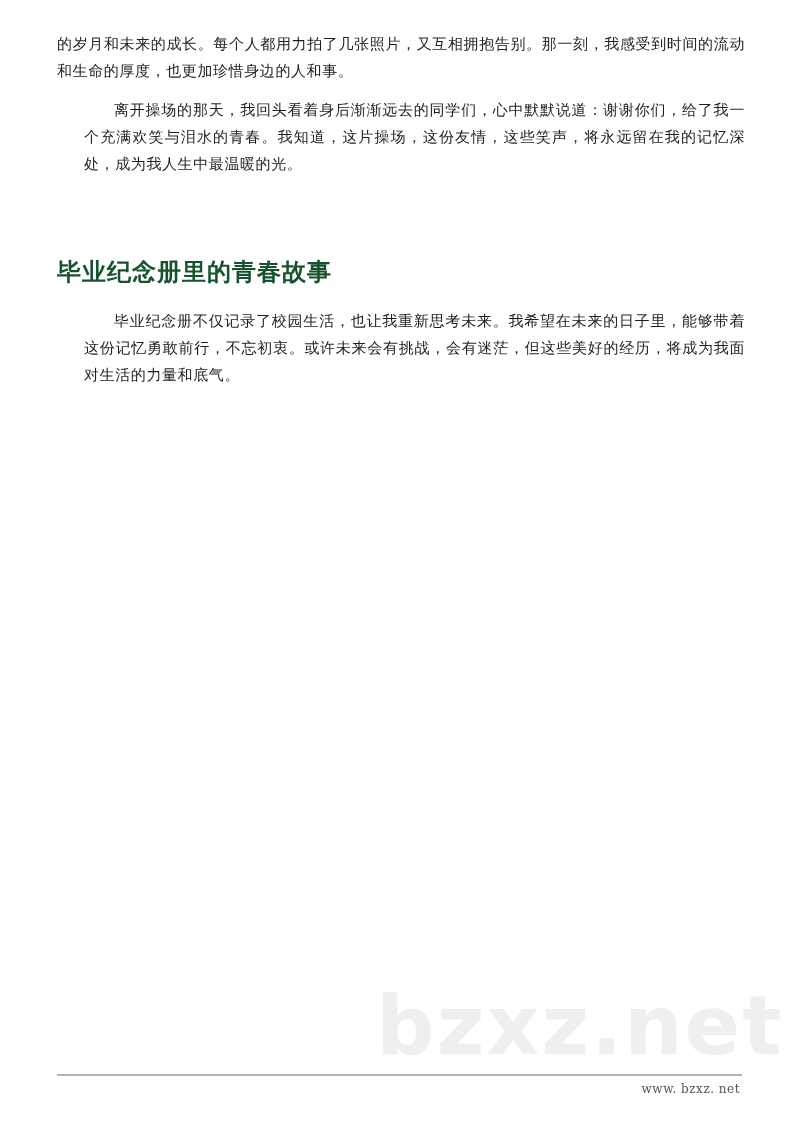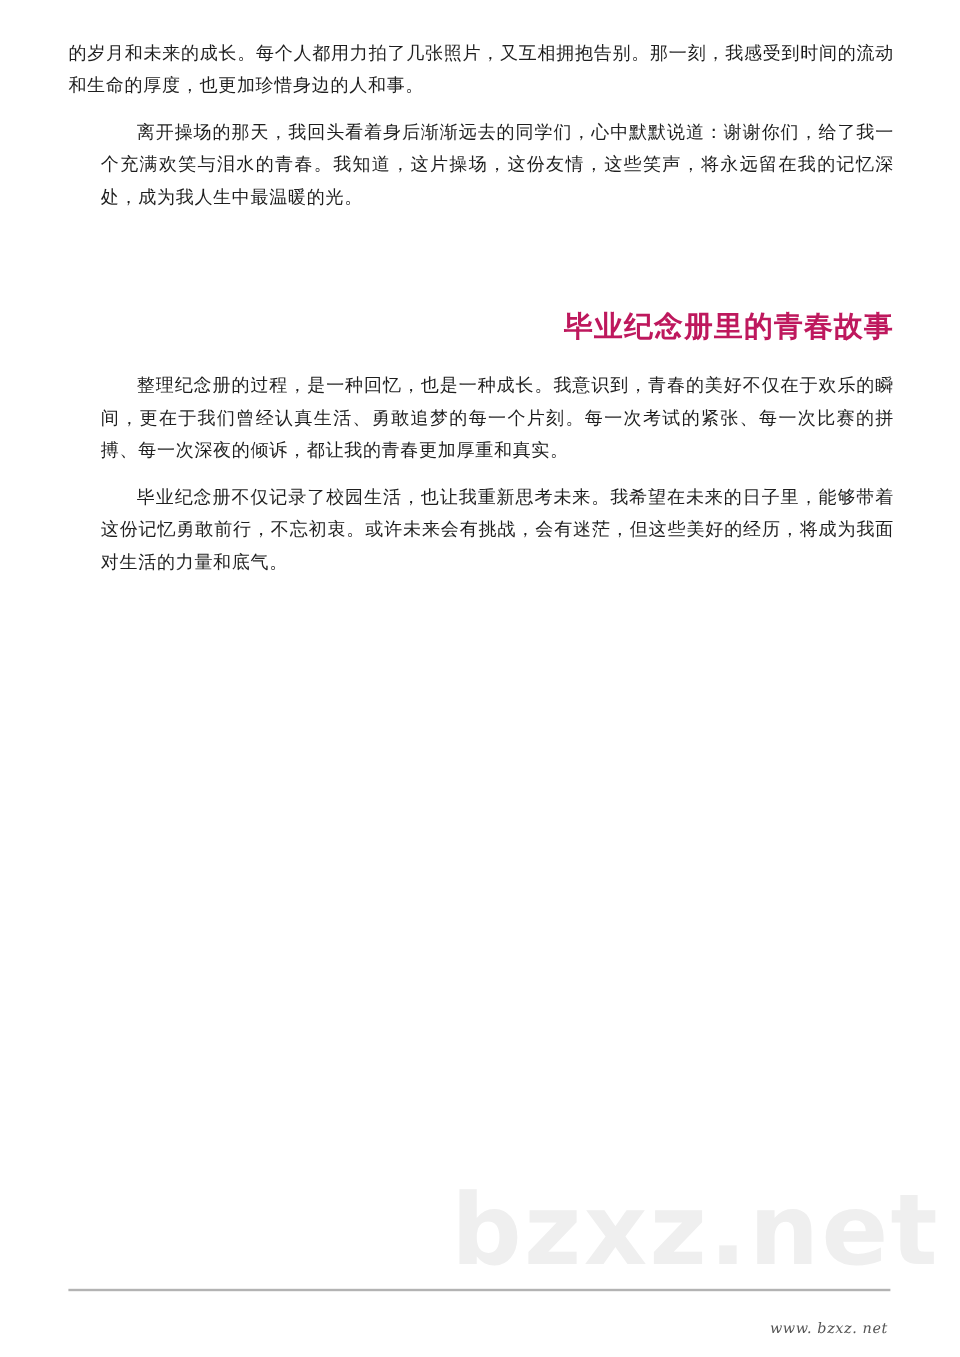--- a/index.html
+++ b/index.html
@@ -13,53 +13,52 @@
       margin: 0 0 12px 0;
       font-size: 15px;
       line-height: 27px;
       text-align: justify;
       letter-spacing: 0.6px;
     }
     p.indent { text-indent: 2em; margin-left: 27px; }
     .gap { height: 64px; }
     h1.title {
       margin: 0 0 18px 0;
-      text-align: right;
+      text-align: left;
       font-family: "DejaVu Sans", "Liberation Sans", sans-serif;
       font-size: 24px;
       font-weight: bold;
       letter-spacing: 1px;
       line-height: 36px;
-      color: #be185d;
+      color: #14532d;
     }
     .watermark {
       position: absolute; left: 376px; top: 985px;
       font-family: "DejaVu Sans", "Liberation Sans", sans-serif;
       font-weight: bold; font-size: 82px; letter-spacing: 2px;
       color: #efefef; line-height: 1;
     }
     .footer-rule {
       position: absolute; left: 57px; top: 1074px; width: 685px; height: 2px;
       background: #b3b3b3;
     }
     .footer-url {
       position: absolute; right: 60px; top: 1082px;
       font-family: "DejaVu Serif", "Liberation Serif", serif;
-      font-style: italic; font-size: 12px; color: #555; letter-spacing: 0.5px; margin-top: 18px;
+      font-size: 12px; color: #555; letter-spacing: 0.5px;
     }
   </style>
 </head>
 <body>
 
 <div class="page">
   <p class="para">的岁月和未来的成长。每个人都用力拍了几张照片，又互相拥抱告别。那一刻，我感受到时间的流动和生命的厚度，也更加珍惜身边的人和事。</p>
   <p class="para indent">离开操场的那天，我回头看着身后渐渐远去的同学们，心中默默说道：谢谢你们，给了我一个充满欢笑与泪水的青春。我知道，这片操场，这份友情，这些笑声，将永远留在我的记忆深处，成为我人生中最温暖的光。</p>
 
   <div class="gap"></div>
 
   <h1 class="title">毕业纪念册里的青春故事</h1>
-  <p class="para indent">整理纪念册的过程，是一种回忆，也是一种成长。我意识到，青春的美好不仅在于欢乐的瞬间，更在于我们曾经认真生活、勇敢追梦的每一个片刻。每一次考试的紧张、每一次比赛的拼搏、每一次深夜的倾诉，都让我的青春更加厚重和真实。</p>
   <p class="para indent">毕业纪念册不仅记录了校园生活，也让我重新思考未来。我希望在未来的日子里，能够带着这份记忆勇敢前行，不忘初衷。或许未来会有挑战，会有迷茫，但这些美好的经历，将成为我面对生活的力量和底气。</p>
 </div>
 
 <div class="watermark">bzxz.net</div>
 <div class="footer-rule"></div>
 <div class="footer-url">www. bzxz. net</div>
 
 </body></html>

